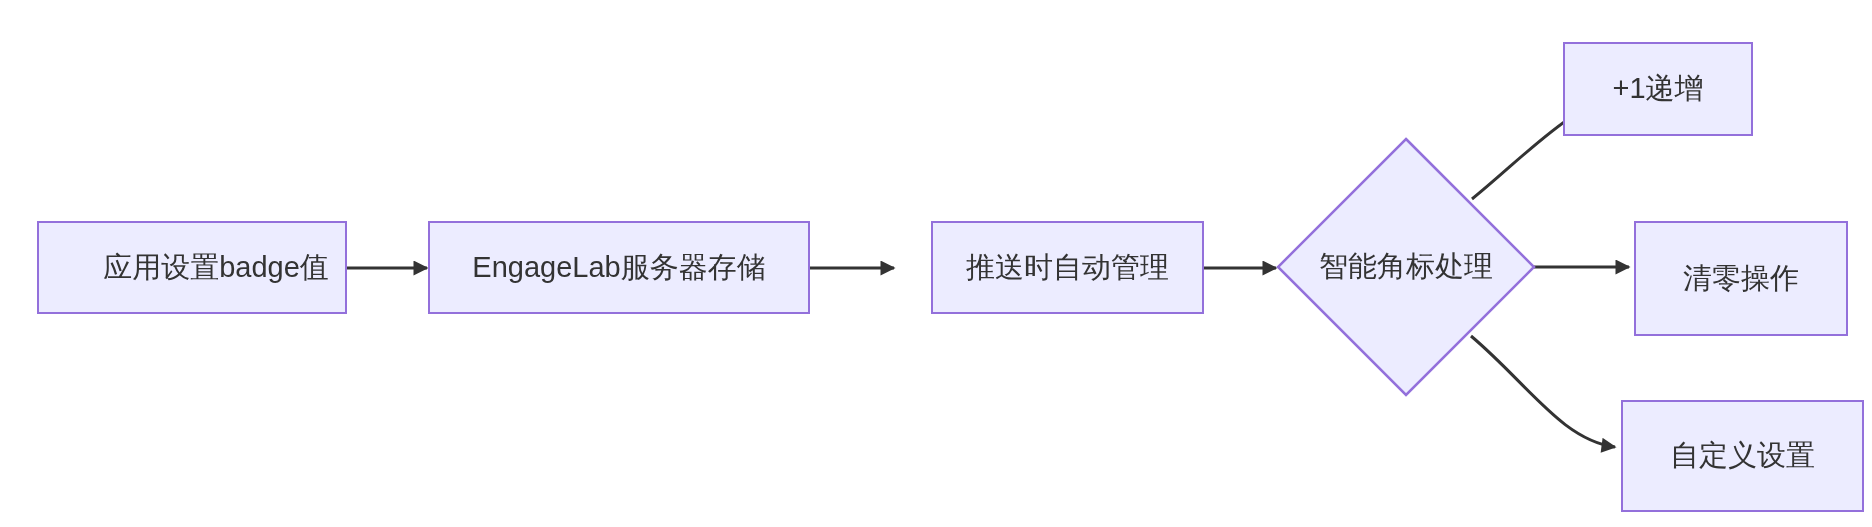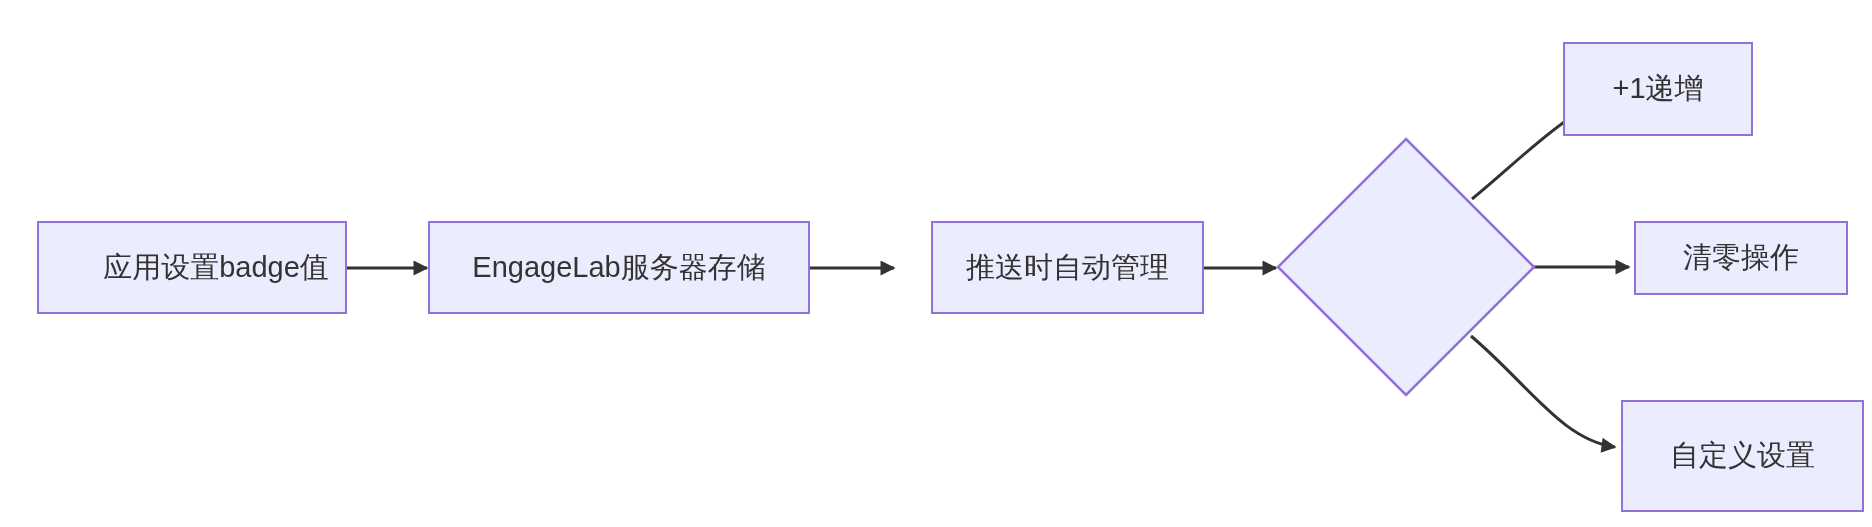--- a/index.html
+++ b/index.html
@@ -44,21 +44,21 @@
     justify-content: center;
     text-align: center;
     white-space: nowrap;
     background: transparent;
   }
   
   .n-app     { left: 37px;   top: 221px; width: 310px; height: 93px; padding-left: 48px; }
   .n-server  { left: 428px;  top: 221px; width: 382px; height: 93px; }
   .n-push    { left: 895px;  top: 221px; width: 273px; height: 93px; margin-left: 36px; }
   .n-inc     { left: 1563px; top: 42px;  width: 190px; height: 94px; }
-  .n-reset   { left: 1634px; top: 221px; width: 214px; height: 74px; }
+  .n-reset   { left: 1634px; top: 221px; width: 214px; height: 115px; }
   .n-custom  { left: 1621px; top: 400px; width: 243px; height: 112px; }
   .n-smart-label { left: 1306px; top: 247px; width: 200px; height: 40px; }
 </style>
 </head>
 <body>
 
 <div class="canvas">
 
   <svg class="edge-layer" width="1872" height="527" viewBox="0 0 1872 527" xmlns="http://www.w3.org/2000/svg">
     <defs>
@@ -83,20 +83,23 @@
   </div>
 
   <div class="node n-server">
     <span>EngageLab服务器存储</span>
   </div>
 
   <div class="node n-push">
     <span>推送时自动管理</span>
   </div>
 
+  <div class="diamond-label n-smart-label">
+    <span>智能角标处理</span>
+  </div>
 
   <div class="node n-inc">
     <span>+1递增</span>
   </div>
 
   <div class="node n-reset">
     <span>清零操作</span>
   </div>
 
   <div class="node n-custom">

